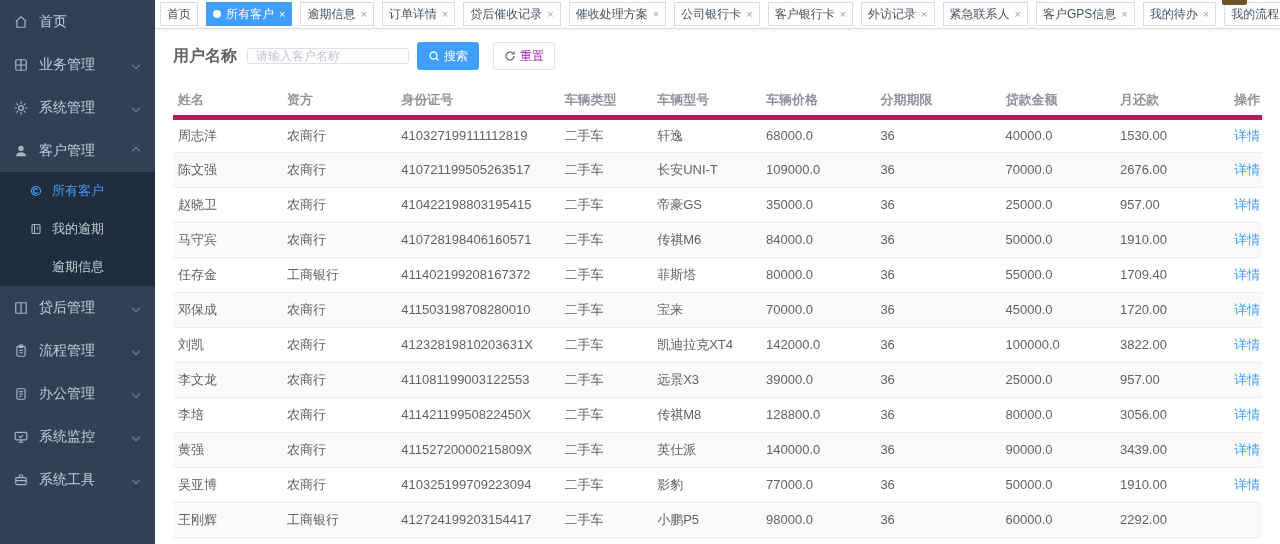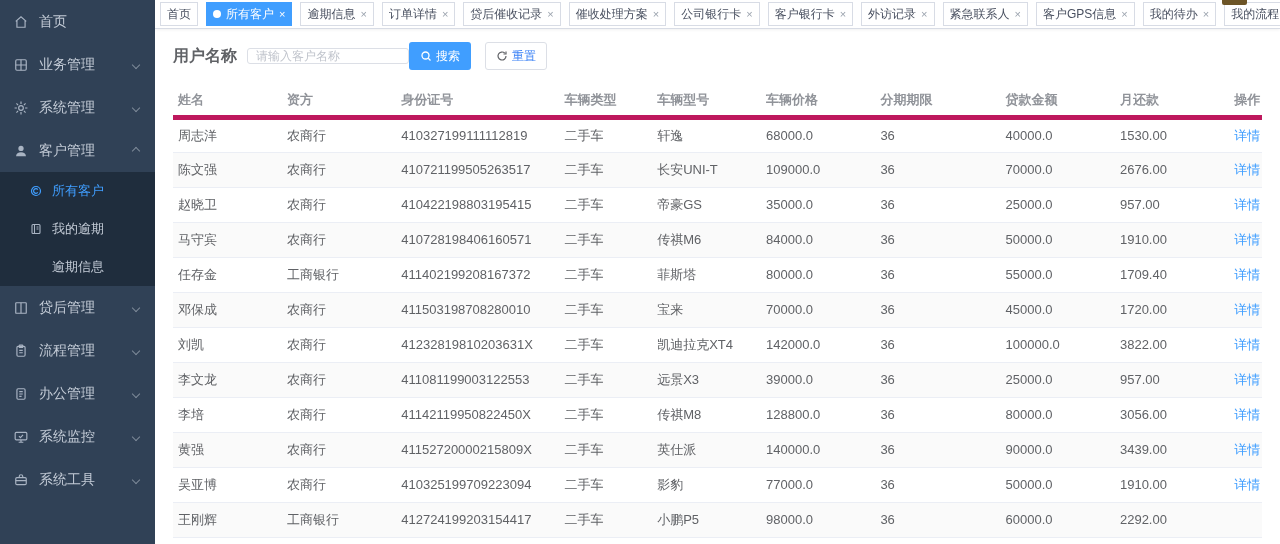--- a/index.html
+++ b/index.html
@@ -42,22 +42,22 @@
   
   .content { flex:1; background:#fff; padding:12px 18px 0 18px; overflow:hidden; }
   .search-row { display:flex; align-items:center; height:30px; }
   .search-label { font-size:16px; font-weight:bold; color:#606266; margin-right:10px; }
   .search-input { width:162px; height:16px; border:1px solid #dcdfe6; border-radius:3px; padding:0 8px;
                   font-size:12px; color:#606266; outline:none; }
   .search-input::placeholder { color:#c0c4cc; }
   .btn { height:28px; display:inline-flex; align-items:center; gap:4px; font-size:12px; border-radius:3px;
          padding:0 10px; cursor:pointer; border:1px solid transparent; background:#fff; }
   .btn svg { width:12px; height:12px; }
-  .btn.primary { background:#409EFF; color:#fff; }
-  .btn.plain { border-color:#dcdfe6; color:#3b82f6; margin-left:14px; }
+  .btn.primary { background:#409EFF; color:#fff; margin-left:8px; }
+  .btn.plain { border-color:#dcdfe6; color:#a21caf; margin-left:14px; }
 
   table.tbl { width:100%; border-collapse:collapse; table-layout:fixed; margin-top:14px; font-size:13px; }
   .tbl th { color:#909399; font-weight:bold; text-align:left; height:32px; border-bottom:5px solid #be185d;
             padding:0 5px; white-space:nowrap; overflow:hidden; }
   .tbl td { color:#606266; height:35px; border-bottom:1px solid #ebeef5; padding:0 5px;
             white-space:nowrap; overflow:hidden; }
   .tbl tbody tr:nth-child(even) { background:#fafafa; }
   .link { color:#409EFF; cursor:pointer; text-decoration:none; }
 </style>
 </head>

